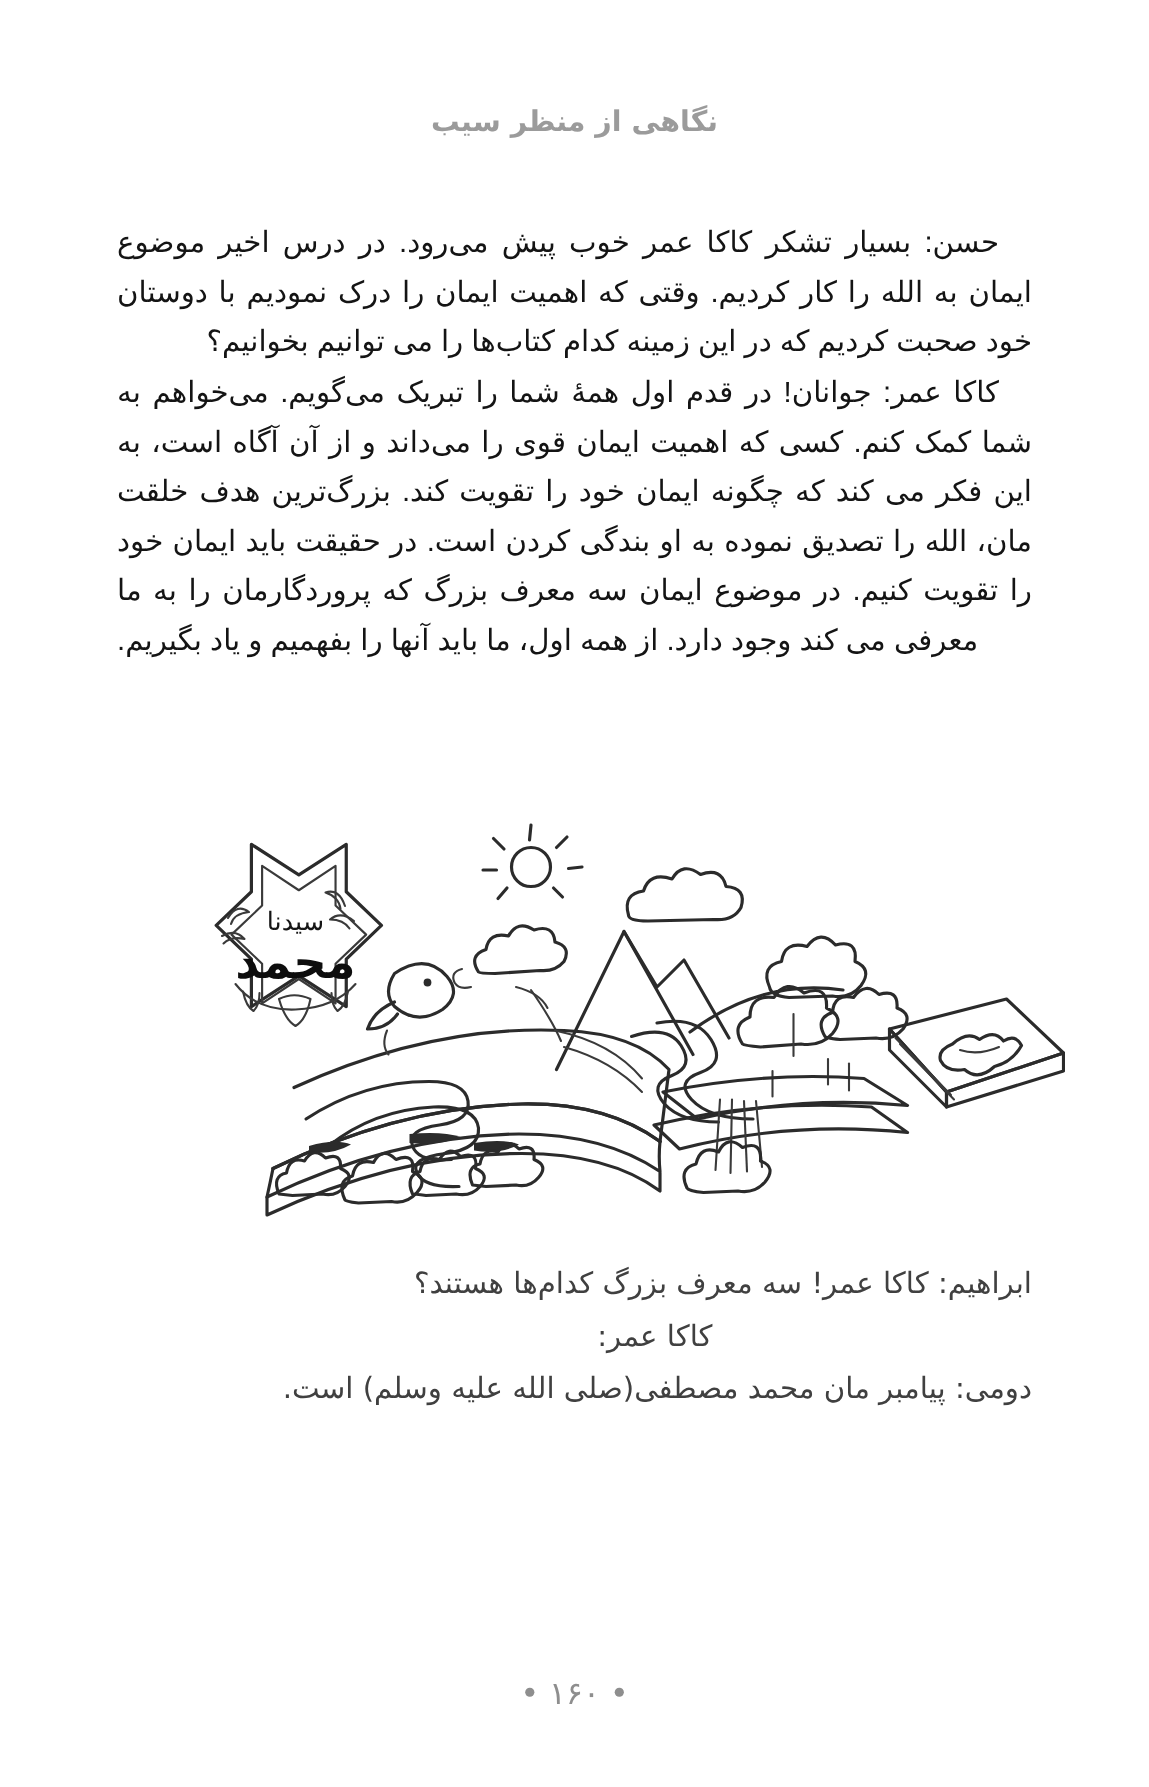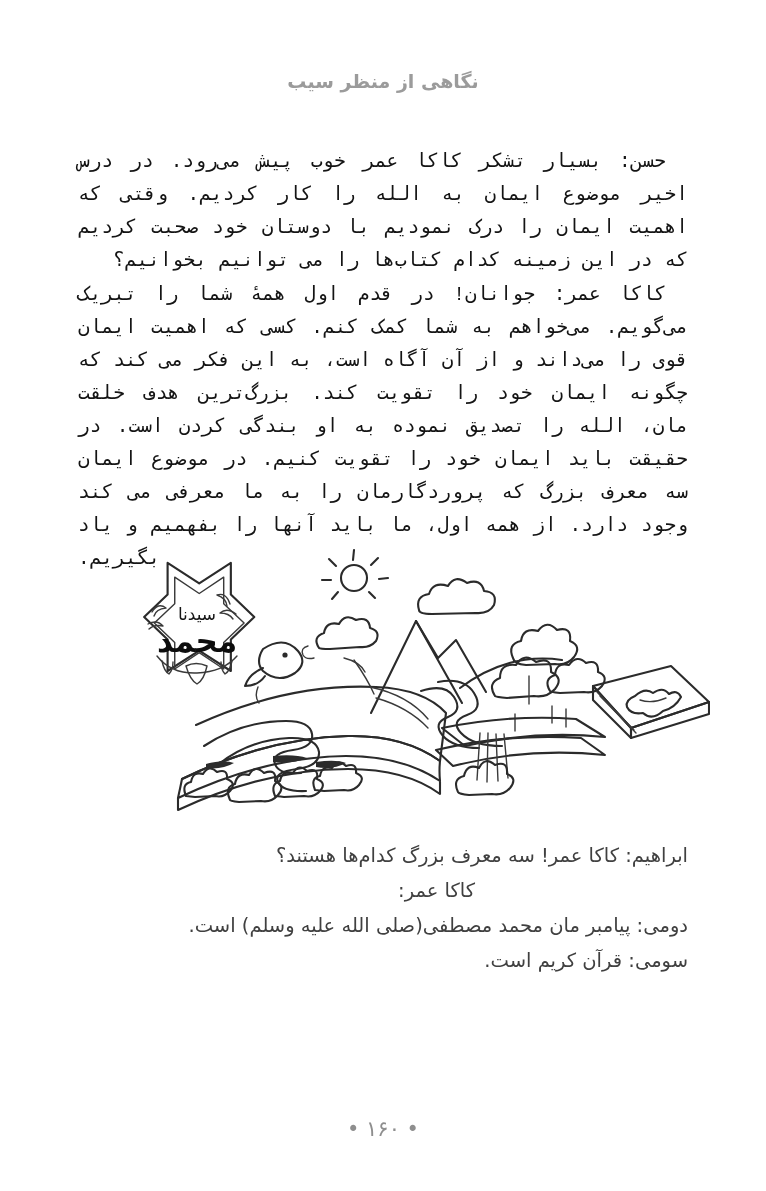--- a/index.html
+++ b/index.html
@@ -48,21 +48,21 @@
   }
 
   .body-paragraph {
     margin: 0 0 1px 0;
     font-size: 19.5px;
     line-height: 33px;
     text-align: justify;
     text-align-last: right;
     text-indent: 22px;
     color: #141414;
-    font-family: Liberation Mono, monospace;
+    font-family: Liberation Sans, sans-serif;
   }
   .body-paragraph.last-centered {
     text-align-last: left;
   }
 
   
   .illustration {
     position: absolute;
     top: 528px;
     left: 86px;
@@ -272,18 +272,17 @@
         <path class="ink-thin" d="M554 172 q12 4 26 -2"></path>
       </g>
 
     </svg>
   </div>
 
   <div class="dialogue">
     <p class="dialogue-line">ابراهیم: کاکا عمر! سه معرف بزرگ کدام‌ها هستند؟</p>
     <p class="dialogue-line indent-speaker">کاکا عمر:</p>
     <p class="dialogue-line">دومی: پیامبر مان محمد مصطفی(صلی الله علیه وسلم) است.</p>
-    <p class="dialogue-line">سومی: قرآن کریم است.</p>
   </div>
 
   <div class="page-number">• ۱۶۰ •</div>
 
 </div>
 
 </body></html>

